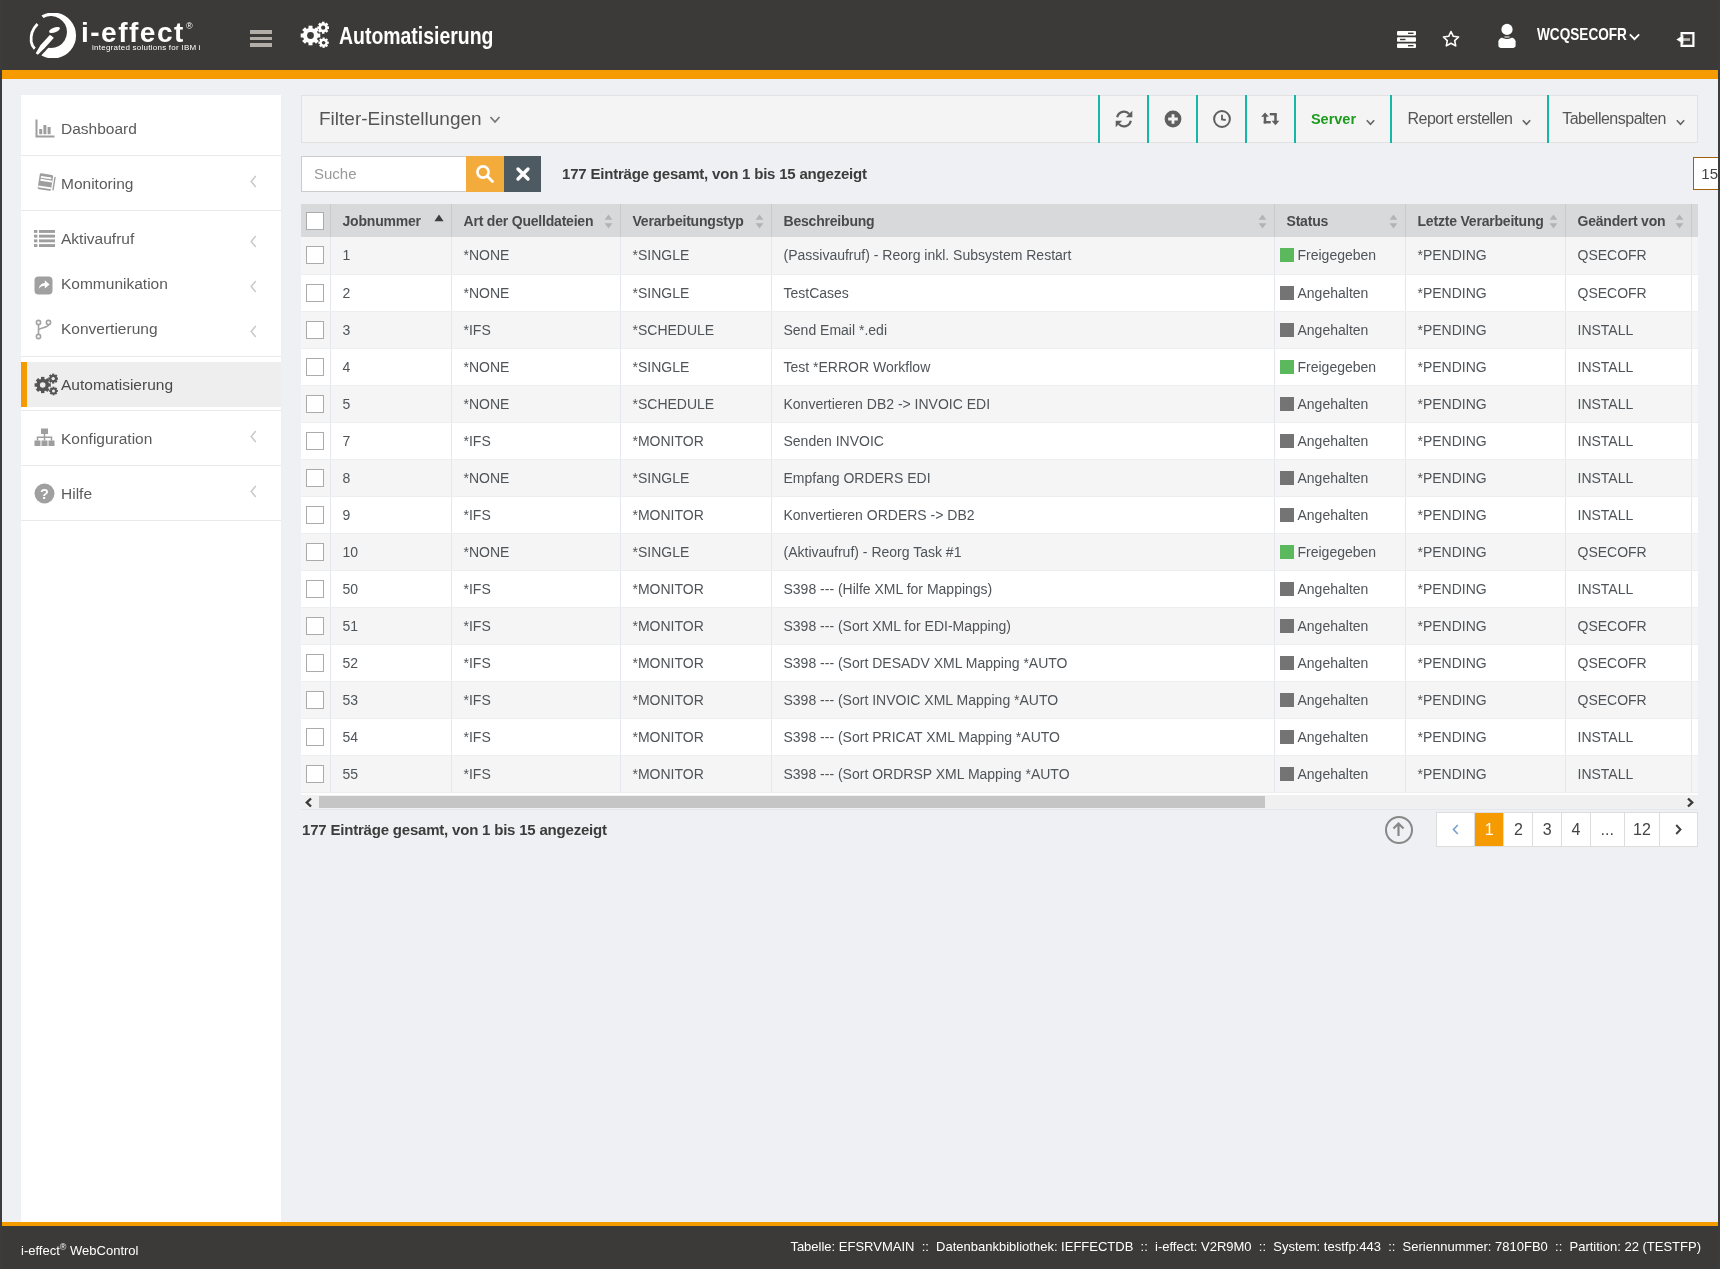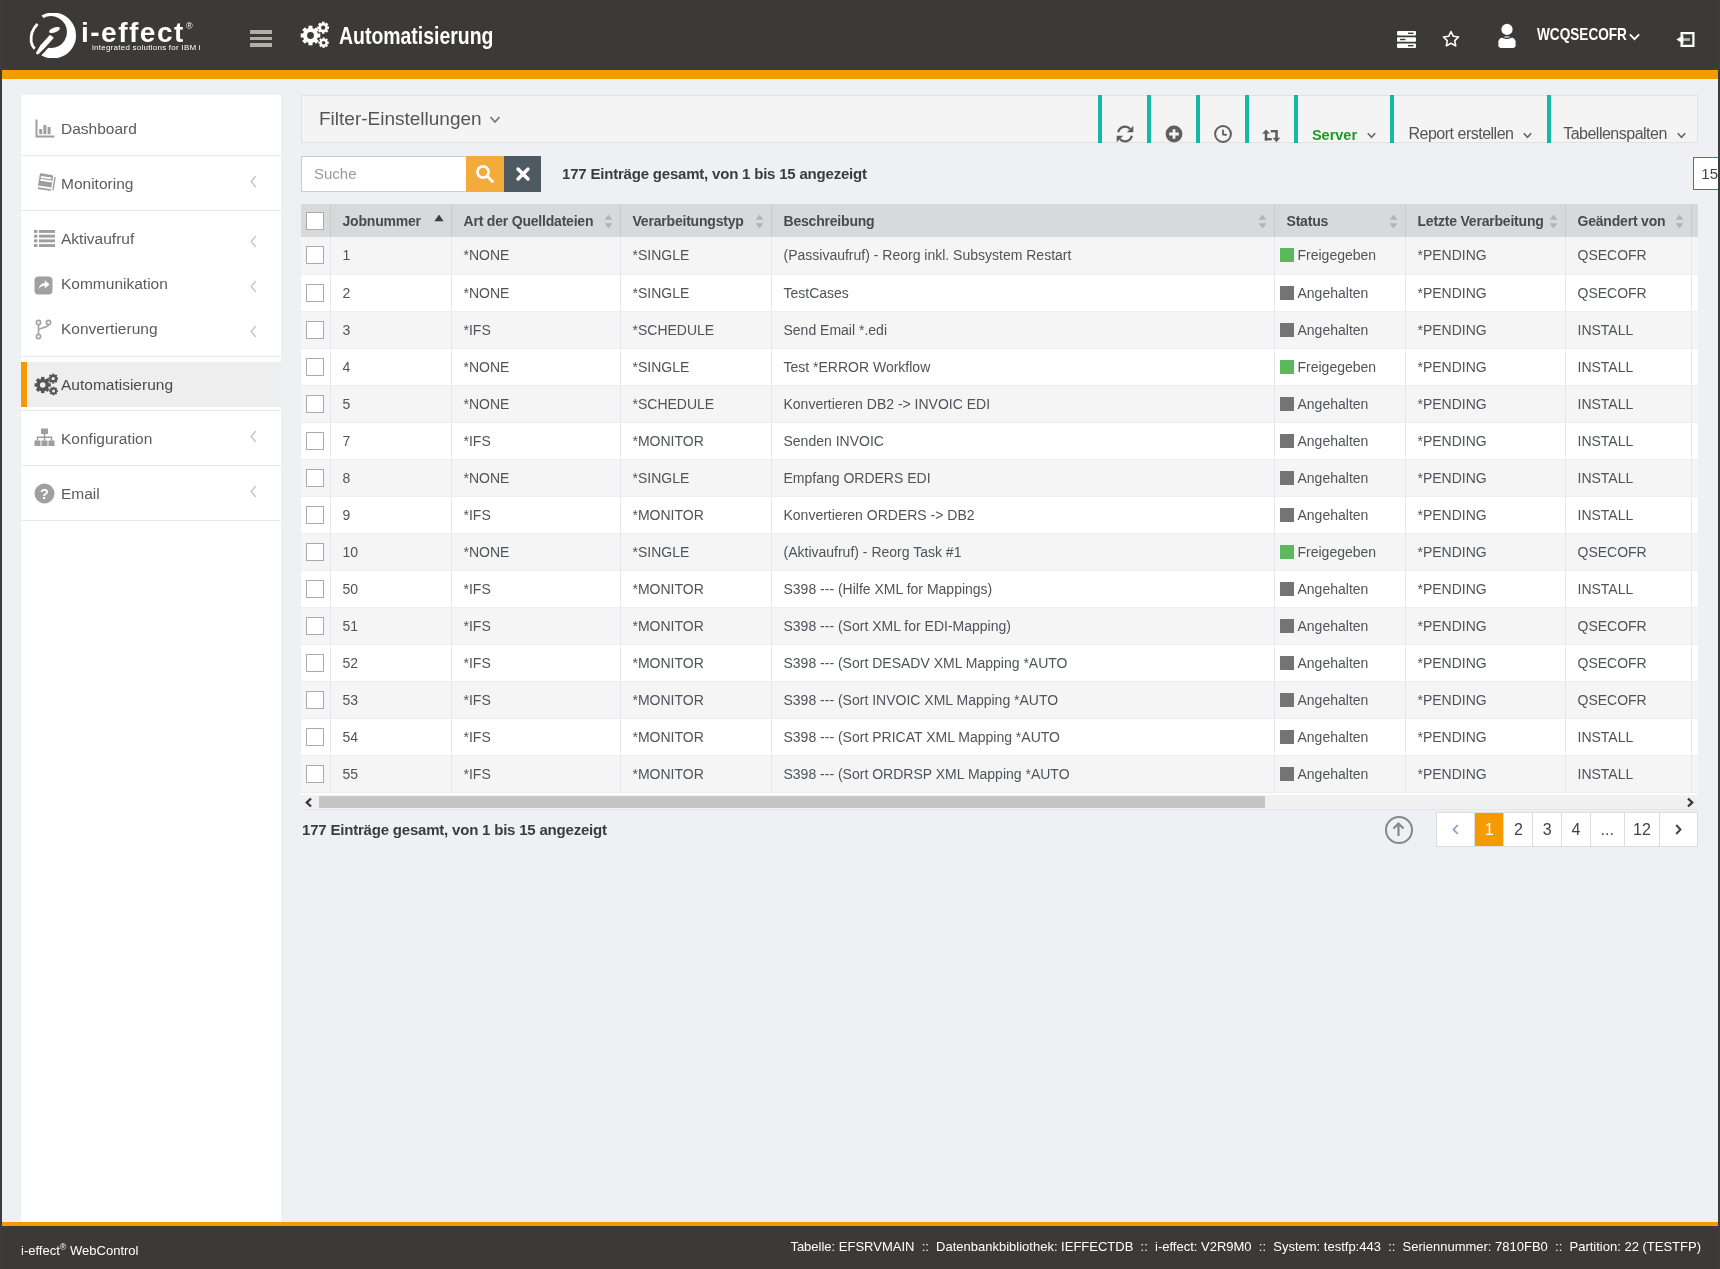--- a/index.html
+++ b/index.html
@@ -38,21 +38,21 @@
 .mi-active .bar { position:absolute; left:0; top:0; width:6px; height:45px; background:#f59b00; }
 .mi-active .ic { position:absolute; left:13px; top:50%; margin-top:-11px; width:23px; height:22px; }
 .mi-active .lbl { position:absolute; left:40px; top:0; line-height:45px; font-size:15.5px; color:#4a4a4a; }
 
 
 main { position:absolute; left:301px; top:95px; width:1397px; z-index:5; }
 .filterbar { position:relative; height:48px; background:#f4f4f5; border:1px solid #e2e2e2; }
 .fb-title { position:absolute; left:17px; top:0; line-height:46px; font-size:19px; color:#555; }
 .fb-caret { position:absolute; left:187px; top:0; height:46px; width:12px; }
 .fb-right { position:absolute; right:-1px; top:-1px; height:48px; display:flex; align-items:stretch; }
-.fb-btn { display:flex; align-items:flex-end; justify-content:center; border-left:4px solid #14b8a6; }
+.fb-btn { display:flex; align-items:center; justify-content:center; border-left:2px solid #14b8a6; }
 .fb-ic { width:49px; }
 .fb-dd { font-size:16px; letter-spacing:-0.5px; color:#555; }
 .fb-dd .cv { margin-left:10px; margin-top:3px; }
 .fb-server { color:#1d9b1d; font-weight:bold; font-size:14.5px; letter-spacing:0; }
 .w-server { width:96px; } .w-report { width:157px; } .w-tab { width:151px; }
 
 .searchrow { position:relative; height:61px; }
 .sr-input { position:absolute; left:0; top:13px; width:165px; height:36px; background:#fff; border:1px solid #ccc; border-right:none; color:#999; font-size:15px; line-height:34px; padding-left:12px; }
 .sr-btn1 { position:absolute; left:165px; top:13px; width:38px; height:36px; background:#f3ab3c; }
 .sr-btn2 { position:absolute; left:203px; top:13px; width:37px; height:36px; background:#4e5a62; }
@@ -301,21 +301,21 @@
       <span class="lbl">Konfiguration</span>
       <span class="chev"><svg width="7" height="13" viewBox="0 0 7 13">
           <path fill="none" stroke="#c9c9c9" stroke-width="1.5" d="M5.8 1 L1.2 6.5 L5.8 12"></path>
         </svg></span>
     </div>
   <div class="mi">
       <span class="ic"><svg width="21" height="21" viewBox="0 0 21 21">
           <circle cx="10.5" cy="10.5" r="10" fill="#a0a0a0"></circle>
           <text x="10.5" y="15.6" font-family="Liberation Sans, sans-serif" font-size="14.5" font-weight="bold" fill="#fff" text-anchor="middle">?</text>
         </svg></span>
-      <span class="lbl">Email</span>
+      <span class="lbl">Hilfe</span>
       <span class="chev"><svg width="7" height="13" viewBox="0 0 7 13">
           <path fill="none" stroke="#c9c9c9" stroke-width="1.5" d="M5.8 1 L1.2 6.5 L5.8 12"></path>
         </svg></span>
     </div>
 </aside>
 
 <main>
   <div class="filterbar">
     <span class="fb-title">Filter-Einstellungen</span>
     <svg class="fb-caret" width="12" height="46" viewBox="0 0 12 46">

